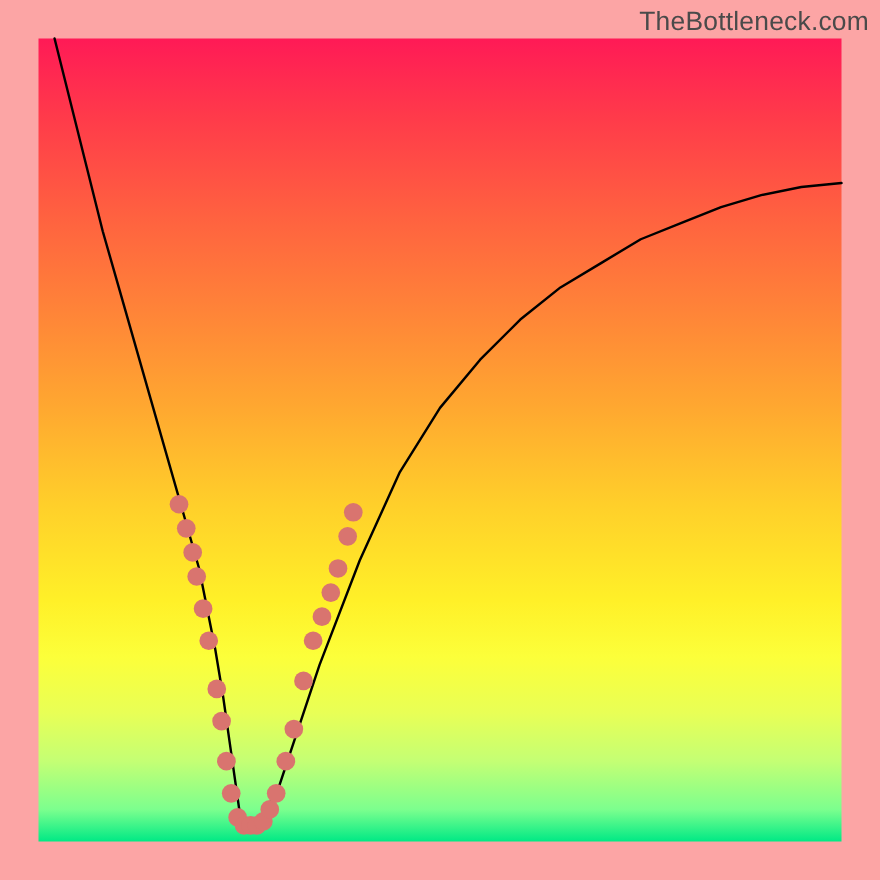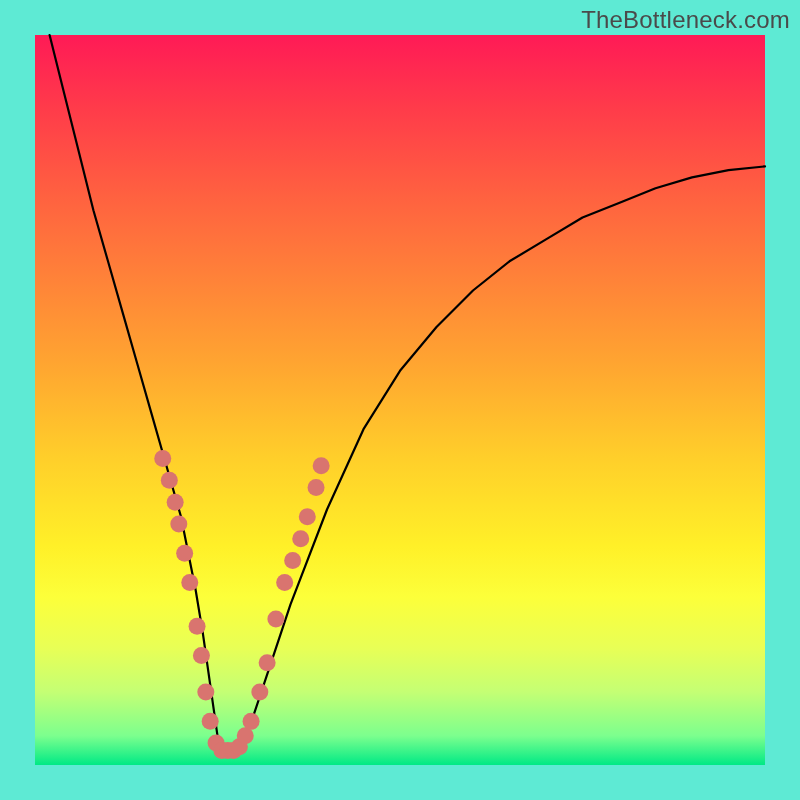--- a/index.html
+++ b/index.html
@@ -10,21 +10,21 @@
     background: #000;
     overflow: hidden;
     font-family: Arial, Helvetica, sans-serif;
   }
   .frame {
     position: absolute;
     left: 0;
     top: 0;
     width: 800px;
     height: 800px;
-    background: #5eead4;
+    background: #fca5a5;
   }
   .plot {
     position: absolute;
     left: 35px;
     top: 35px;
     width: 730px;
     height: 730px;
     background: linear-gradient(
       to bottom,
       #ff1a56 0%,

